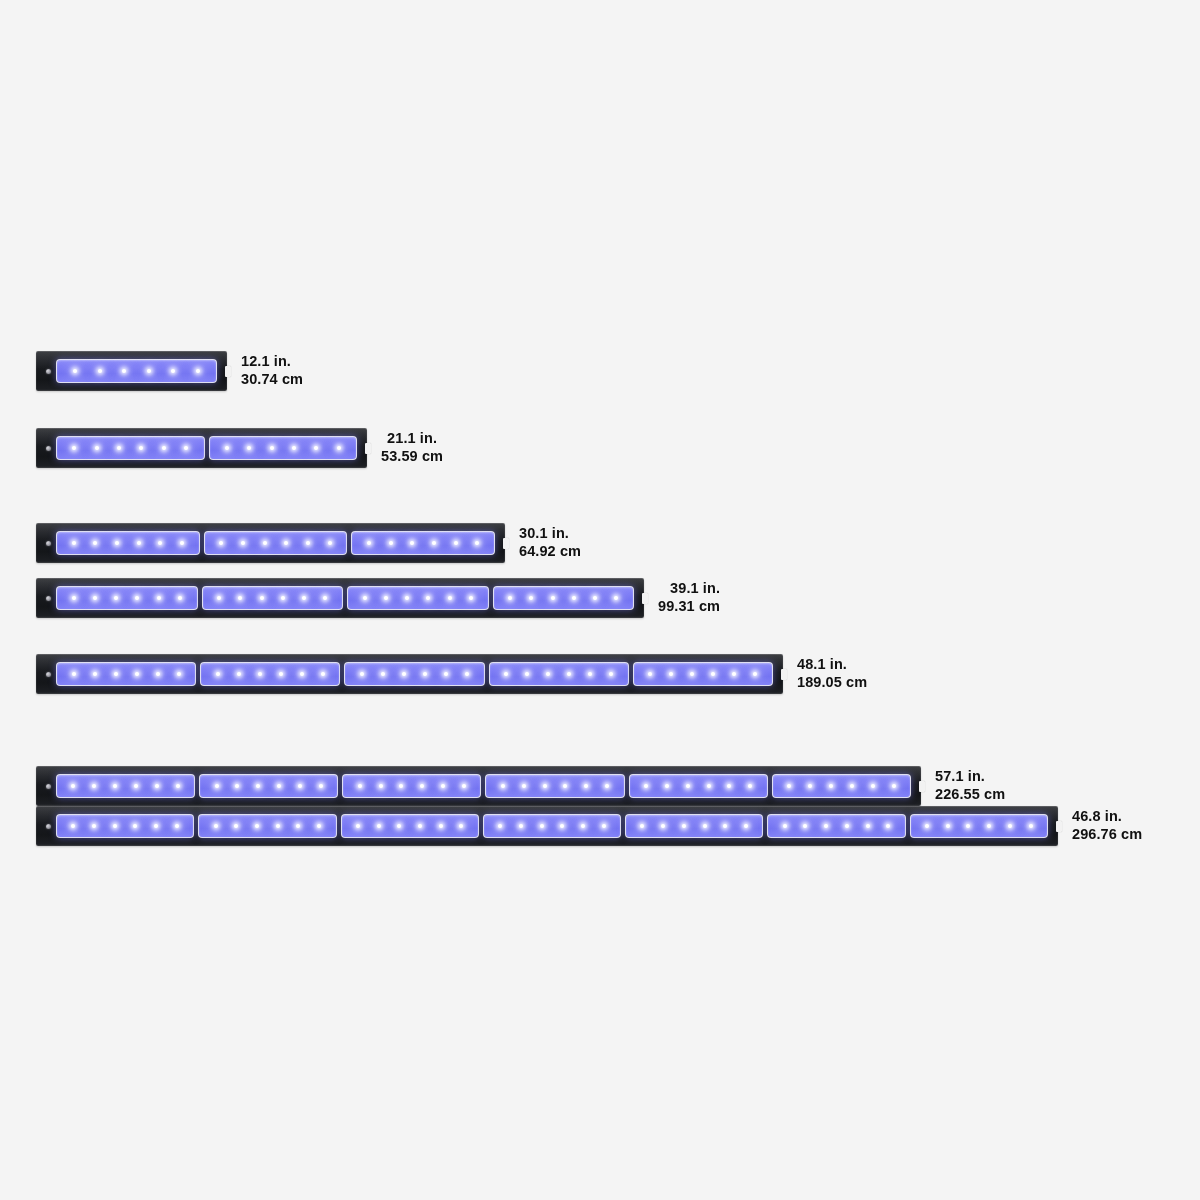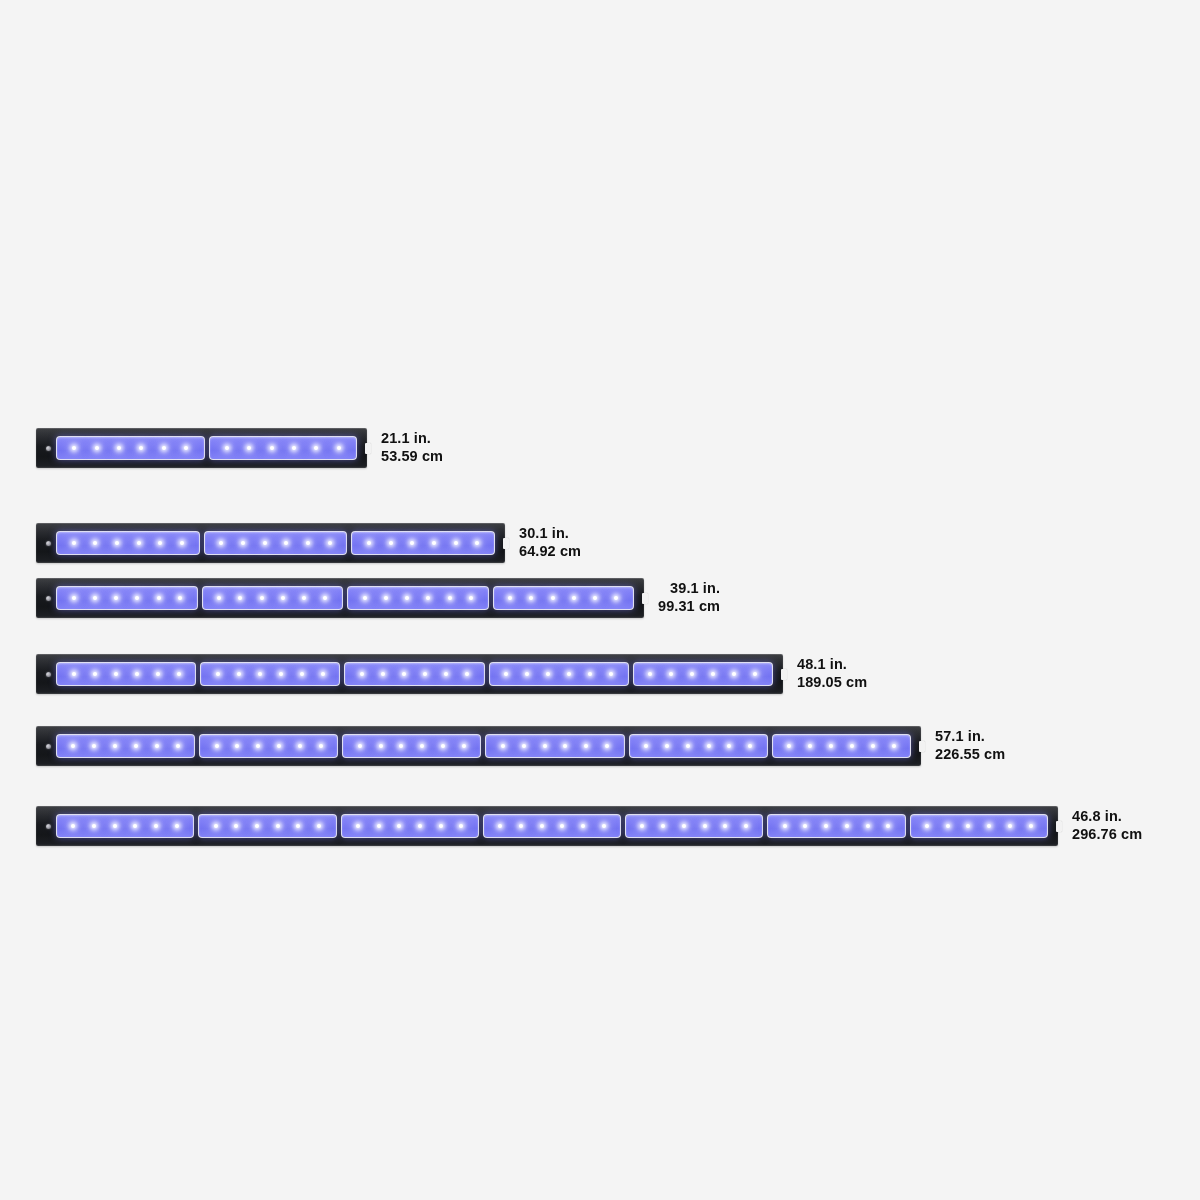--- a/index.html
+++ b/index.html
@@ -145,21 +145,41 @@
     letter-spacing: 0.1px;
   }
   .callout .line {
     display: block;
   }
 </style>
 </head>
 <body>
 
 <div id="stage">
-    <div class="row" style="top: 428px; width: 491px;">
+    <div class="row" style="top: 351px; width: 351px;">
+      <div class="fixture" style="width: 191px;">
+        <div class="endcap-dot"></div>
+        <div class="endcap-tab"></div>
+        <div class="modules" style="left: 20px; width: 161px;">
+          <div class="module" style="width: 161px;">
+            <div class="led"></div>
+            <div class="led"></div>
+            <div class="led"></div>
+            <div class="led"></div>
+            <div class="led"></div>
+            <div class="led"></div>
+          </div>
+        </div>
+      </div>
+      <div class="callout" style="left: 205px;">
+        <span class="line">12.1 in.</span>
+        <span class="line">30.74 cm</span>
+      </div>
+    </div>
+    <div class="row" style="top: 428px; width: 491px; text-align: center;">
       <div class="fixture" style="width: 331px;">
         <div class="endcap-dot"></div>
         <div class="endcap-tab"></div>
         <div class="modules" style="left: 20px; width: 301px;">
           <div class="module" style="width: 148.5px;">
             <div class="led"></div>
             <div class="led"></div>
             <div class="led"></div>
             <div class="led"></div>
             <div class="led"></div>
@@ -305,21 +325,21 @@
             <div class="led"></div>
             <div class="led"></div>
           </div>
         </div>
       </div>
       <div class="callout" style="left: 761px;">
         <span class="line">48.1 in.</span>
         <span class="line">189.05 cm</span>
       </div>
     </div>
-    <div class="row" style="top: 726px; width: 1045px; padding-left: 18px;">
+    <div class="row" style="top: 766px; width: 1045px; padding-left: 18px;">
       <div class="fixture" style="width: 885px;">
         <div class="endcap-dot"></div>
         <div class="endcap-tab"></div>
         <div class="modules" style="left: 20px; width: 855px;">
           <div class="module" style="width: 139.167px;">
             <div class="led"></div>
             <div class="led"></div>
             <div class="led"></div>
             <div class="led"></div>
             <div class="led"></div>

